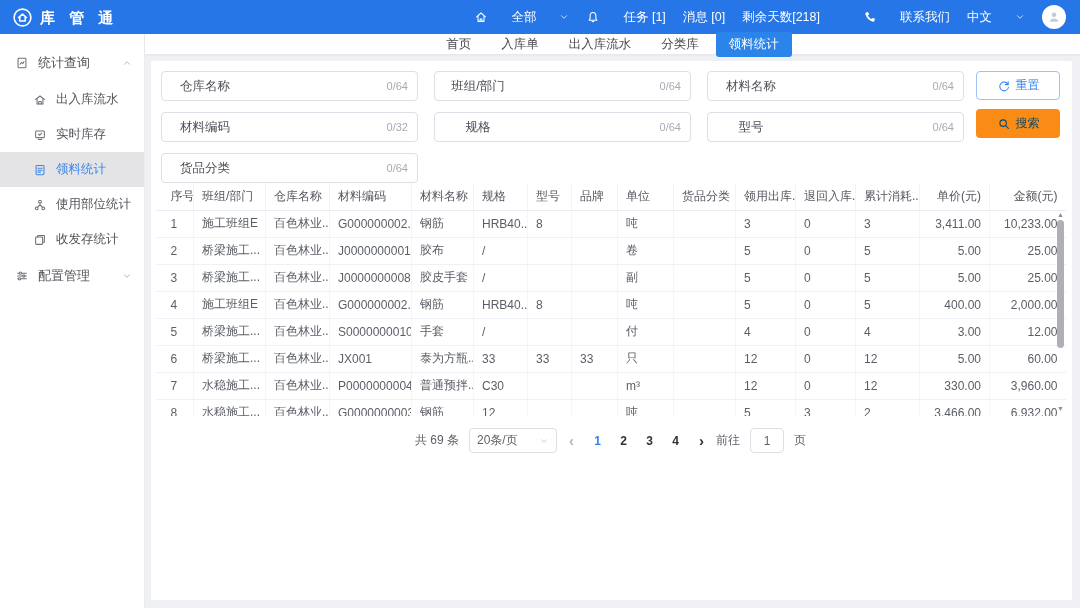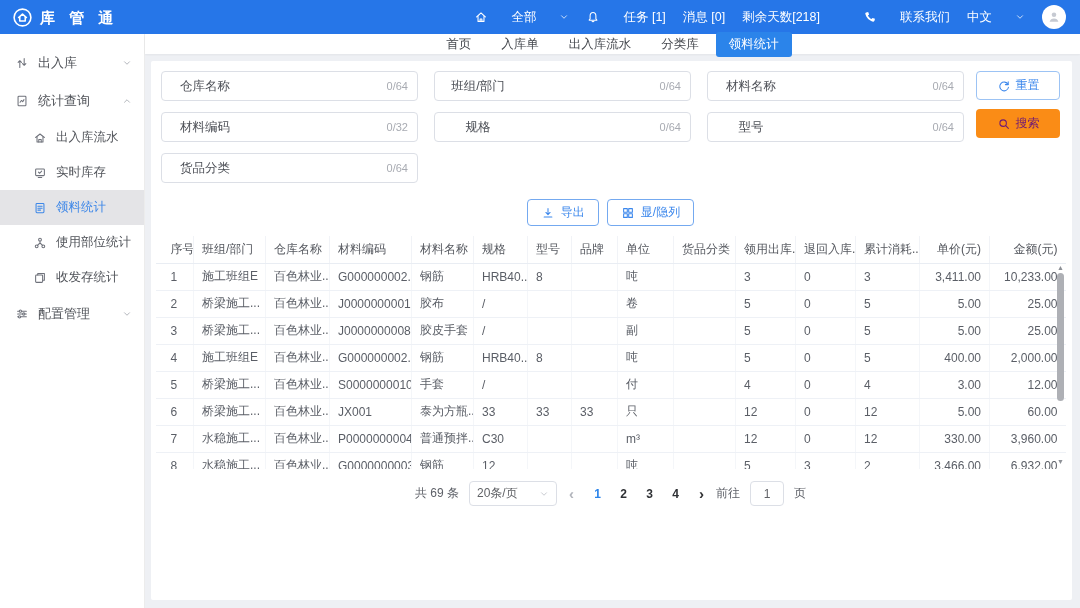--- a/index.html
+++ b/index.html
@@ -39,21 +39,21 @@
   
   .filter-area { display:flex; align-items:flex-start; flex:none; }
   .filter-grid { flex:1; display:grid; grid-template-columns:repeat(3,1fr); gap:11px 16px; }
   .filter-box { height:30px; border:1px solid #dcdfe6; border-radius:4px; display:flex; align-items:center; background:#fff; overflow:hidden; }
   .filter-label { flex:none; width:86px; text-align:center; font-size:12.5px; color:#4c4f56; }
   .filter-input { flex:1; min-width:0; border:none; outline:none; font:inherit; font-size:12px; height:100%; padding:0 4px; }
   .filter-counter { flex:none; font-size:11px; color:#a8abb2; padding-right:9px; }
   .filter-actions { flex:none; width:84px; margin-left:12px; display:flex; flex-direction:column; gap:9px; }
   button { font-family:inherit; cursor:pointer; }
   .btn-reset { height:29px; border:1px solid #9cc3f4; background:#fff; color:#3b87ec; border-radius:4px; font-size:12px; display:flex; align-items:center; justify-content:center; gap:5px; }
-  .btn-search { height:29px; border:none; background:#fa8c16; color:#701a75; border-radius:4px; font-size:12px; display:flex; align-items:center; justify-content:center; gap:5px; }
+  .btn-search { height:29px; border:none; background:#fa8c16; color:#0c4a6e; border-radius:4px; font-size:12px; display:flex; align-items:center; justify-content:center; gap:5px; }
 
   
   .toolbar { display:flex; justify-content:flex-end; gap:8px; margin:16px 0 10px; flex:none; }
   .btn-outline { height:27px; padding:0 13px; border:1px solid #74a9f0; background:#fff; color:#3b87ec; border-radius:4px; font-size:12px; display:flex; align-items:center; gap:6px; }
 
   
   .table-wrap { position:relative; height:233px; overflow:hidden; flex:none; }
   table { width:calc(100% - 10px); border-collapse:collapse; table-layout:fixed; }
   th { height:27px; font-weight:normal; font-size:12px; color:#55585f; text-align:left; padding:0 8px; border-bottom:1px solid #e9edf3; border-right:1px solid #f1f3f7; white-space:nowrap; overflow:hidden; }
   td { height:27px; font-size:12px; color:#5a5e66; padding:0 8px; border-bottom:1px solid #eef1f6; border-right:1px solid #f4f6f9; white-space:nowrap; overflow:hidden; }
@@ -146,34 +146,20 @@
               <circle cx="8" cy="5.5" r="2.6" fill="currentColor" stroke="none"></circle>
               <path d="M3 13.5 C3.5 10.8 5.5 9.6 8 9.6 C10.5 9.6 12.5 10.8 13 13.5 Z" fill="currentColor" stroke="none"></path>
             </svg>
           </span>
       </div>
     </div>
   </header>
 
   <div class="app-body">
     <aside class="sidebar">
-        <div class="side-item">
-          <span class="icon">
-            <svg width="1em" height="1em" viewBox="0 0 16 16" fill="none" stroke="currentColor" stroke-width="1.2" stroke-linecap="round" stroke-linejoin="round">
-              <path d="M5.5 13 V5.4 M5.5 5.4 L3.6 7.3 M5.5 5.4 L7.4 7.3"></path>
-              <path d="M10.5 3 V10.6 M10.5 10.6 L8.6 8.7 M10.5 10.6 L12.4 8.7"></path>
-            </svg>
-          </span>
-          <span>出入库</span>
-          <span class="side-caret">
-            <svg width="1em" height="1em" viewBox="0 0 16 16" fill="none" stroke="currentColor" stroke-width="1.2" stroke-linecap="round" stroke-linejoin="round">
-              <path d="M4 6 L8 10 L12 6"></path>
-            </svg>
-          </span>
-        </div>
         <div class="side-item">
           <span class="icon">
             <svg width="1em" height="1em" viewBox="0 0 16 16" fill="none" stroke="currentColor" stroke-width="1.2" stroke-linecap="round" stroke-linejoin="round">
               <rect x="3.5" y="2.5" width="9" height="11" rx="1"></rect>
               <path d="M5.8 9.4 L7.3 7.4 L8.8 8.8 L10.3 6.4"></path>
             </svg>
           </span>
           <span>统计查询</span>
           <span class="side-caret">
             <svg width="1em" height="1em" viewBox="0 0 16 16" fill="none" stroke="currentColor" stroke-width="1.2" stroke-linecap="round" stroke-linejoin="round">
@@ -313,42 +299,20 @@
                     <svg width="1em" height="1em" viewBox="0 0 16 16" fill="none" stroke="currentColor" stroke-width="1.2" stroke-linecap="round" stroke-linejoin="round">
                       <circle cx="7" cy="7" r="3.7"></circle>
                       <path d="M9.9 9.9 L13 13"></path>
                     </svg>
                   </span>
                 <span>搜索</span>
               </button>
             </div>
           </div>
 
-          <div class="toolbar">
-            <button class="btn-outline">
-              <span class="icon">
-                  <svg width="1em" height="1em" viewBox="0 0 16 16" fill="none" stroke="currentColor" stroke-width="1.2" stroke-linecap="round" stroke-linejoin="round">
-                    <path d="M8 3 V9.8 M8 9.8 L5.6 7.4 M8 9.8 L10.4 7.4"></path>
-                    <path d="M3.6 12.6 H12.4"></path>
-                  </svg>
-                </span>
-              <span>导出</span>
-            </button>
-            <button class="btn-outline">
-              <span class="icon">
-                  <svg width="1em" height="1em" viewBox="0 0 16 16" fill="none" stroke="currentColor" stroke-width="1.2" stroke-linecap="round" stroke-linejoin="round">
-                    <rect x="3" y="3" width="4.2" height="4.2"></rect>
-                    <rect x="8.8" y="3" width="4.2" height="4.2"></rect>
-                    <rect x="3" y="8.8" width="4.2" height="4.2"></rect>
-                    <rect x="8.8" y="8.8" width="4.2" height="4.2"></rect>
-                  </svg>
-                </span>
-              <span>显/隐列</span>
-            </button>
-          </div>
 
           <div class="table-wrap">
             <table>
               <colgroup id="cols">
                   <col style="width: 38px;">
                   <col style="width: 72px;">
                   <col style="width: 64px;">
                   <col style="width: 82px;">
                   <col style="width: 62px;">
                   <col style="width: 54px;">

